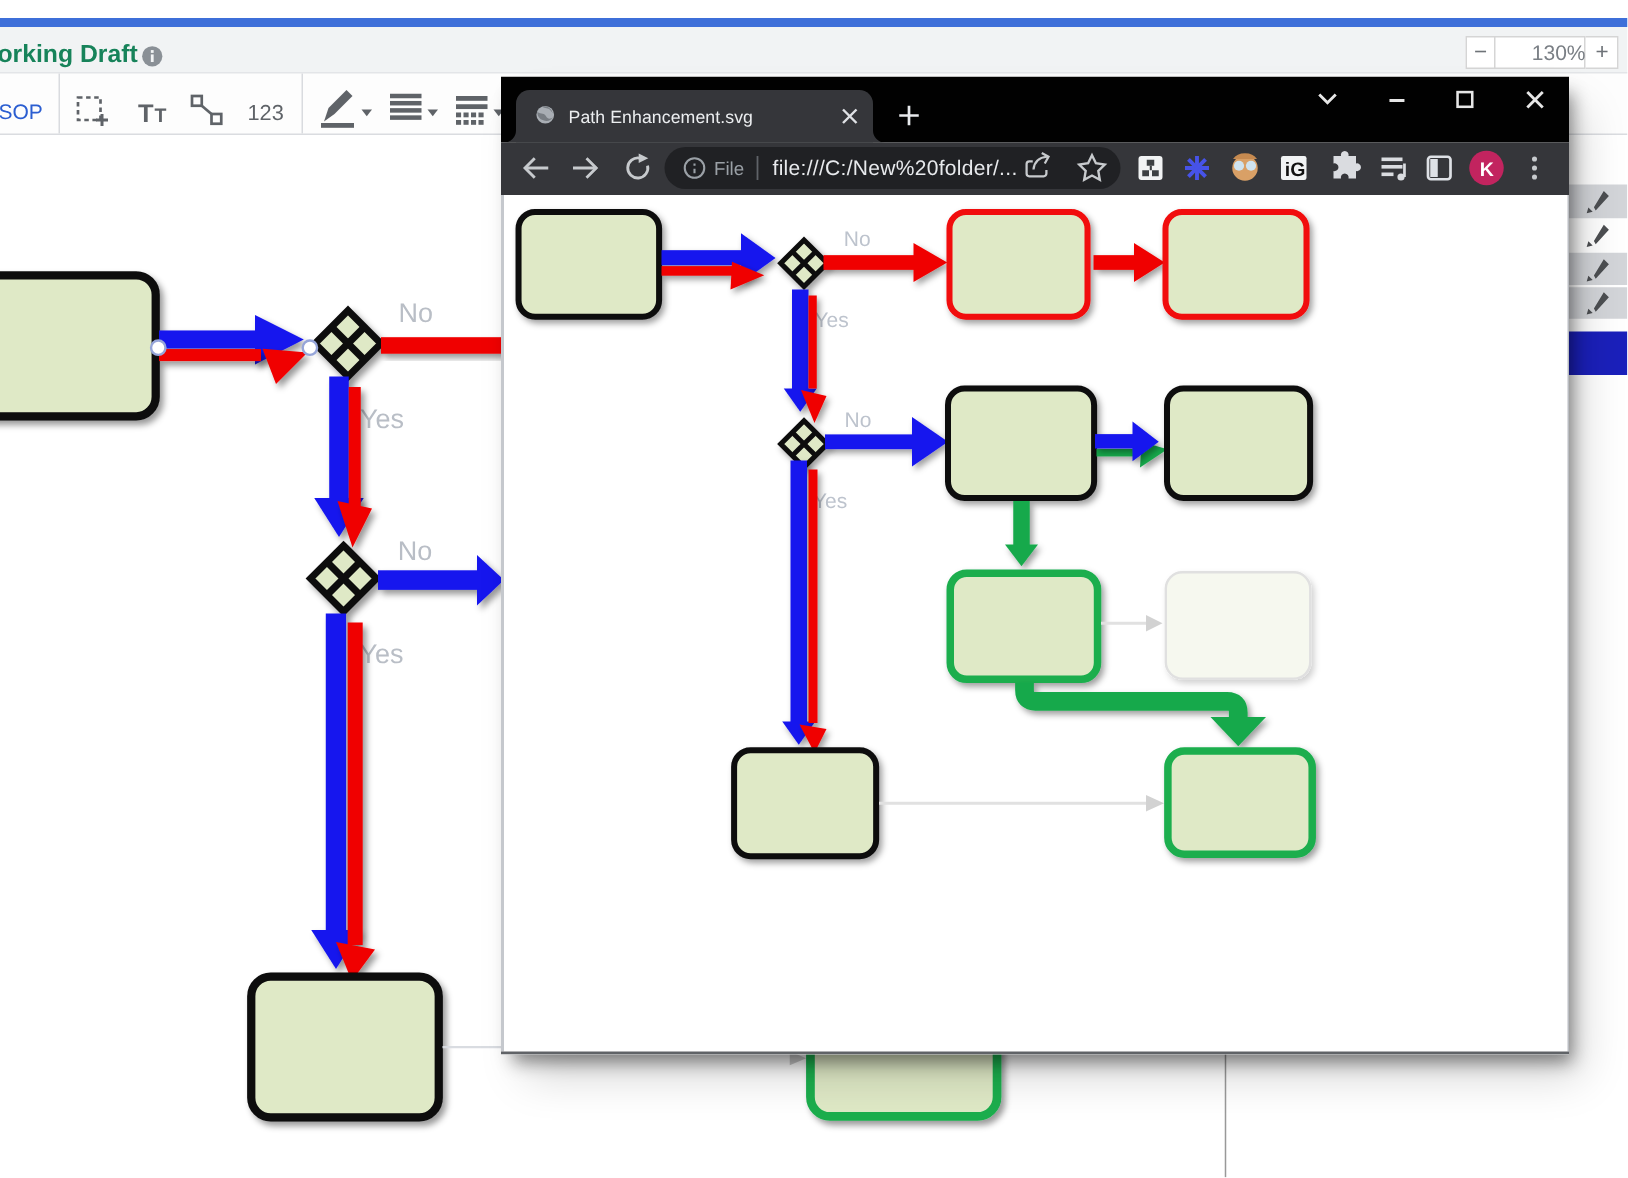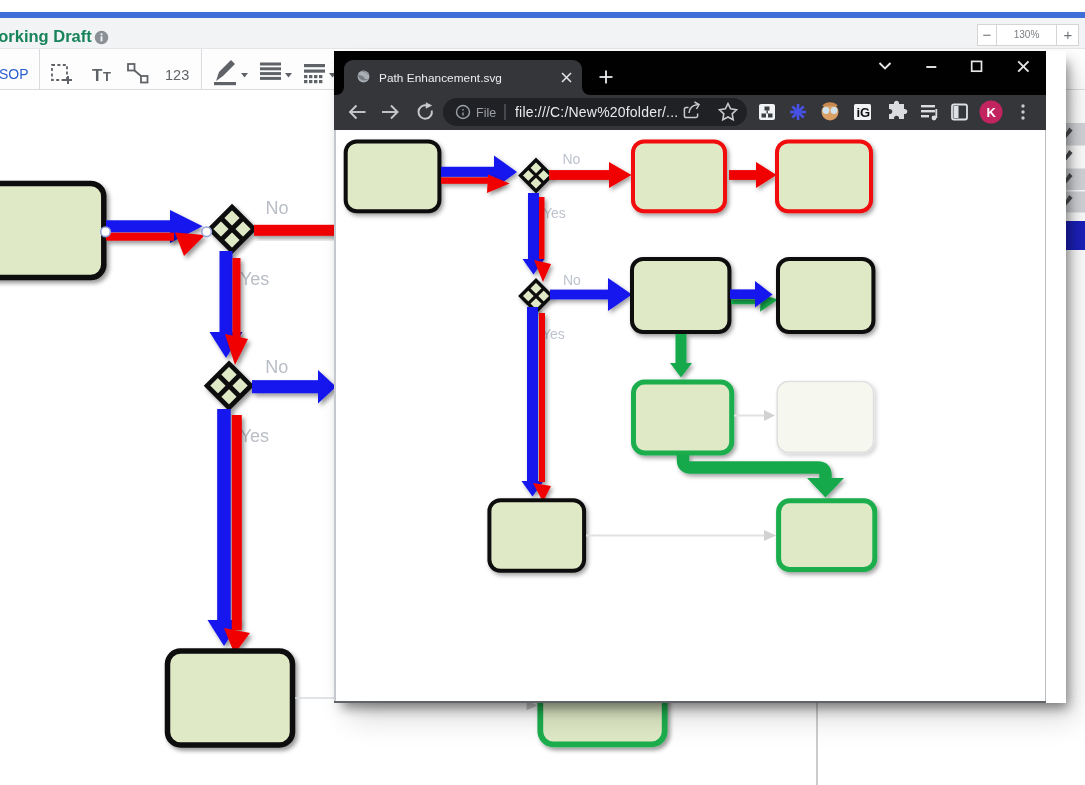--- a/index.html
+++ b/index.html
@@ -21,21 +21,21 @@
 
   <svg class="abs" style="left:94px;top:30px;" width="15" height="15" viewBox="0 0 16 16">
     <circle cx="8" cy="8" r="7.2" fill="#8a9096"></circle>
     <rect x="7" y="6.7" width="2" height="5.4" fill="#f1f3f4"></rect>
     <rect x="7" y="3.6" width="2" height="2" fill="#f1f3f4"></rect>
   </svg>
 
   <div class="abs" style="left:977px;top:24px;width:102px;height:22px;background:#fff;border:1px solid #d5d5d5;box-sizing:border-box;"></div>
   <div class="abs" style="left:996px;top:24px;width:61px;height:22px;background:#fff;border:1px solid #d5d5d5;box-sizing:border-box;"></div>
   <div class="abs" style="left:977px;top:24px;width:20px;height:22px;line-height:21px;text-align:center;color:#6e7378;font-size:15px;">−</div>
-  <div class="abs" style="left:996px;top:24px;width:61px;height:22px;line-height:22px;text-align:center;color:#7a7f85;font-size:10px;">130%</div>
+  <div class="abs" style="left:996px;top:24px;width:61px;height:22px;line-height:22px;text-align:right;color:#7a7f85;font-size:14px;">130%</div>
   <div class="abs" style="left:1057px;top:24px;width:22px;height:22px;line-height:21px;text-align:center;color:#6e7378;font-size:15px;">+</div>
 
   <div class="abs" style="left:0;top:48px;width:1085px;height:42px;background:#fdfdfd;border-top:1px solid #e3e5e8;border-bottom:1px solid #dadce0;box-sizing:border-box;"></div>
   <div class="abs" style="left:-1px;top:66px;font-size:14px;color:#2b5ed1;text-align:right;">SOP</div>
   <div class="abs" style="left:39px;top:49px;width:1px;height:40px;background:#d9dbdf;"></div>
   <div class="abs" style="left:201px;top:49px;width:1px;height:40px;background:#d9dbdf;"></div>
 
   <svg class="abs" style="left:0;top:51px;" width="340" height="42" viewBox="0 0 340 42">
     <g stroke="#5f6368" fill="none">
 
@@ -190,21 +190,21 @@
           <path d="M-8.2 8.2 L-7.1 4.3 L-4.2 7.2 Z M-3.4 4.2 L3.2 -6.6 L6.6 -3.4 L-2.2 6.4 Z"></path>
         </g>
       <g transform="translate(1066,201.5)">
           <path d="M-8.2 8.2 L-7.1 4.3 L-4.2 7.2 Z M-3.4 4.2 L3.2 -6.6 L6.6 -3.4 L-2.2 6.4 Z"></path>
         </g>
     </g>
   </svg>
 </div>
 
 <div class="abs" style="left:334px;top:50.5px;width:712px;height:652.5px;background:#fff;
-     box-shadow:5px 8px 11px -3px rgba(0,0,0,0.45), 12px 18px 28px -4px rgba(0,0,0,0.17);overflow:hidden;padding-left:20px;">
+     box-shadow:5px 8px 11px -3px rgba(0,0,0,0.45), 12px 18px 28px -4px rgba(0,0,0,0.17);overflow:hidden;">
 
   <div class="abs" style="left:0;top:0;width:712px;height:44.5px;background:#010101;"></div>
 
   <div class="abs" style="left:9.5px;top:9.5px;width:238px;height:35px;background:#35363a;border-radius:9px 9px 0 0;"></div>
   <svg class="abs" style="left:1.5px;top:36.5px;" width="254" height="8" viewBox="0 0 254 8">
     <path d="M8 8 L8 0 A8 8 0 0 1 0 8 Z" fill="#35363a"></path>
     <path d="M246 8 L246 0 A8 8 0 0 0 254 8 Z" fill="#35363a"></path>
   </svg>
 
   <svg class="abs" style="left:23px;top:19.5px;" width="13" height="13" viewBox="0 0 13 13">

